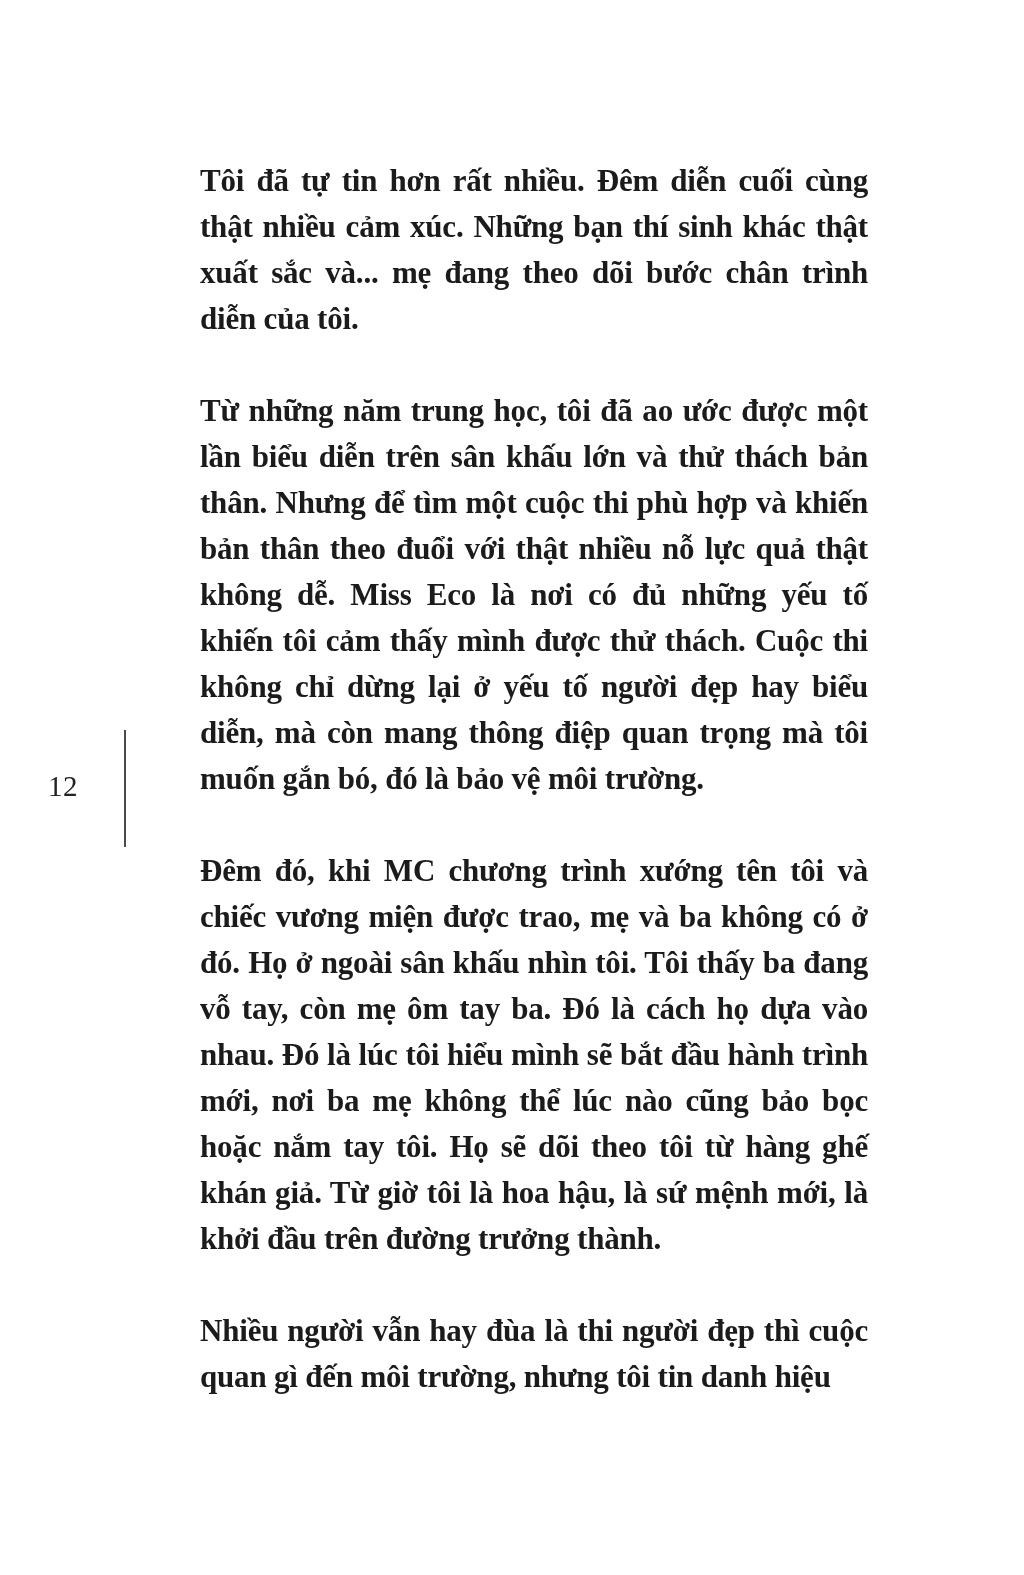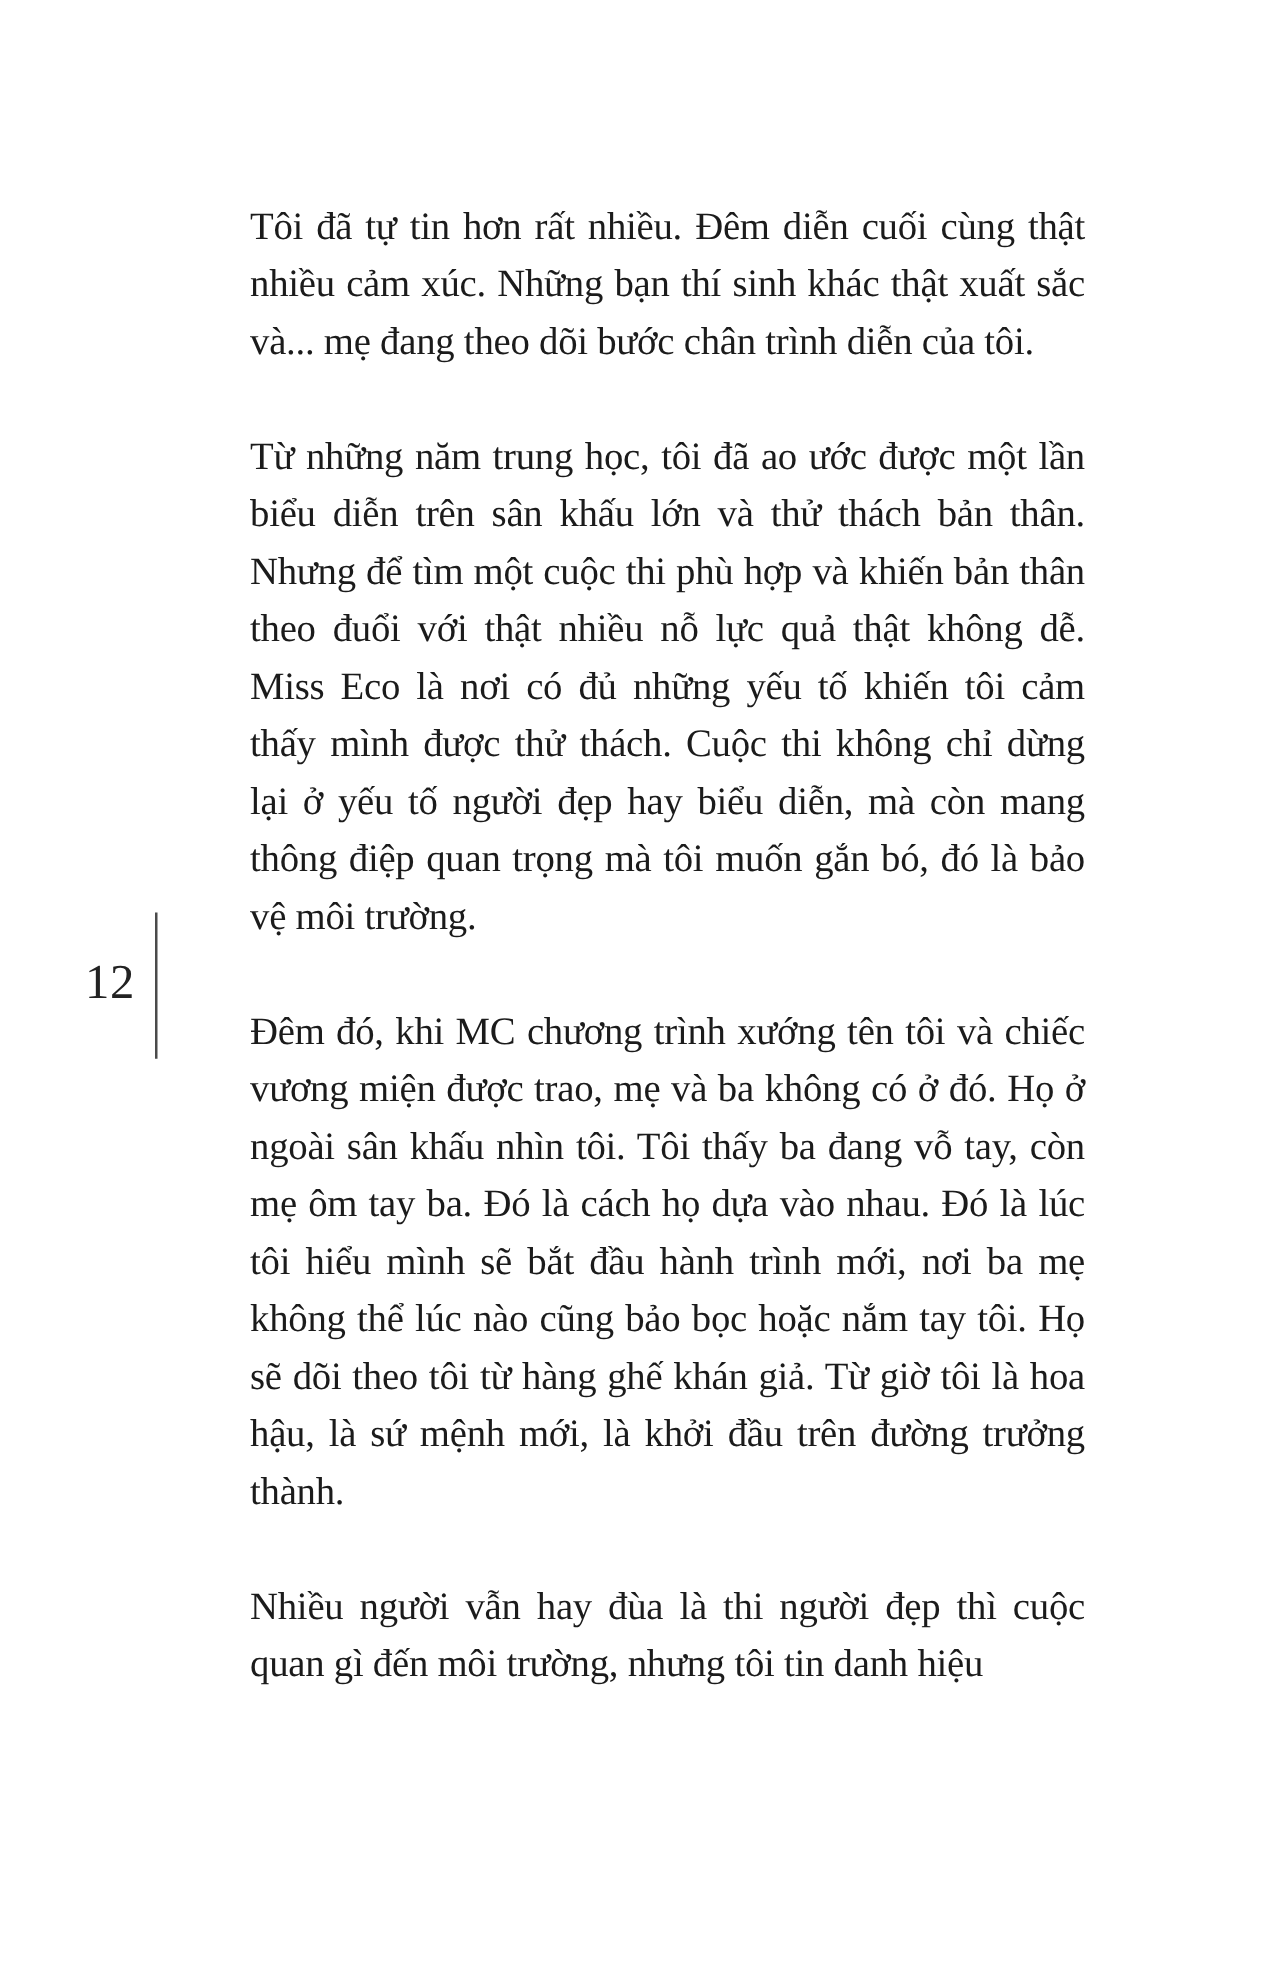--- a/index.html
+++ b/index.html
@@ -17,22 +17,22 @@
     position: relative;
     width: 1024px;
     height: 1575px;
     background: var(--bg, #ffffff);
   }
   .page-number {
     position: absolute;
     left: 48px;
     top: 771px;
     width: 60px;
-    text-align: right;
-    font-size: 39px;
+    text-align: left;
+    font-size: 29px;
     line-height: 30px;
     color: var(--pagenum, #222222);
     letter-spacing: 0.5px;
   }
   .vertical-rule {
     position: absolute;
     left: 124px;
     top: 730px;
     width: 2px;
     height: 117px;
@@ -45,20 +45,21 @@
     width: 668px;
     color: var(--text, #1b1b1b);
     font-size: 31px;
     line-height: 46px;
     letter-spacing: -0.2px;
     text-align: justify;
   }
   .text-column p {
     margin: 0 0 46px 0;
     padding: 0;
+    font-weight: bold;
   }
   .text-column p:last-child {
     margin-bottom: 0;
   }
 </style>
 </head>
 <body>
 
 <div class="book-page">
 

